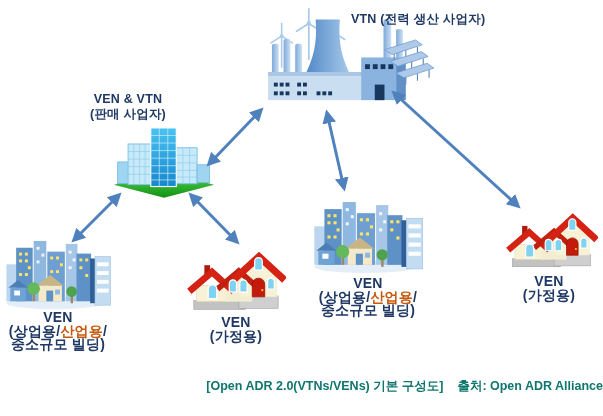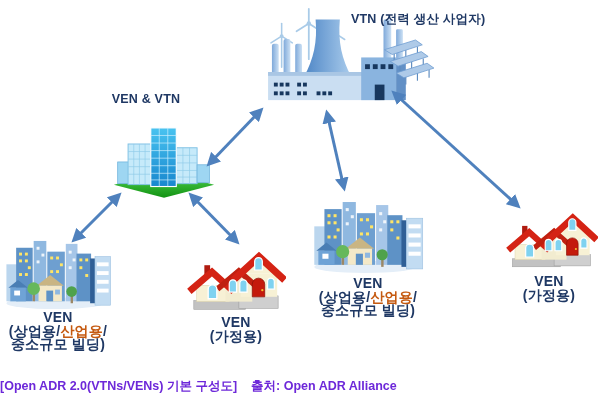--- a/index.html
+++ b/index.html
@@ -14,21 +14,21 @@
   .node-label {
     position:absolute; z-index:4; text-align:center;
     color:#1F3864; font-weight:600;
     font-size:14px; line-height:13.5px;
     letter-spacing:0.2px; white-space:nowrap;
   }
   .node-label.big { font-size:12.5px; line-height:15px; }
   .hl { color:#C55A11; }
   .caption {
     position:absolute; left:0; right:0; top:378px; z-index:4;
-    text-align:left; font-size:12.5px; font-weight:bold; color:#6d28d9;
+    text-align:right; font-size:12.5px; font-weight:bold; color:#0f766e;
   }
   .caption span + span { margin-left:14px; }
   .hidden-defs { position:absolute; width:0; height:0; overflow:hidden; }
 </style>
 </head>
 <body>
 
 <svg class="hidden-defs" aria-hidden="true">
   <defs>
     <linearGradient id="gcol" x1="0" y1="0" x2="1" y2="0">
@@ -243,22 +243,23 @@
     </defs>
   <line x1="209" y1="164" x2="261" y2="110" stroke="#4F81BD" stroke-width="3" marker-start="url(#arrowhead-s)" marker-end="url(#arrowhead-e)"></line>
       <line x1="327" y1="113" x2="344" y2="188" stroke="#4F81BD" stroke-width="3" marker-start="url(#arrowhead-s)" marker-end="url(#arrowhead-e)"></line>
       <line x1="394" y1="93" x2="518" y2="206" stroke="#4F81BD" stroke-width="3" marker-start="url(#arrowhead-s)" marker-end="url(#arrowhead-e)"></line>
       <line x1="119" y1="195" x2="74" y2="240" stroke="#4F81BD" stroke-width="3" marker-start="url(#arrowhead-s)" marker-end="url(#arrowhead-e)"></line>
       <line x1="191" y1="195" x2="237" y2="242" stroke="#4F81BD" stroke-width="3" marker-start="url(#arrowhead-s)" marker-end="url(#arrowhead-e)"></line>
     </svg>
 
   <div class="node-label big" style="left:351px;top:12px;text-align:left">VTN (전력 생산 사업자)</div>
 
-  <div class="node-label big" style="left:86px;top:92px;width:120px">
+  <div class="node-label big" style="left:68px;top:92px;width:120px">
     <div>VEN &amp; VTN</div>
+    <div>(판매 사업자)</div>
   </div>
 
   <div class="node-label" style="left:0;top:311px;width:116px">
     <div>VEN</div>
     <div><span>(상업용/</span><span class="hl">산업용</span><span>/</span></div>
     <div>중소규모 빌딩)</div>
   </div>
 
   <div class="node-label" style="left:186px;top:316px;width:100px">
     <div>VEN</div>

